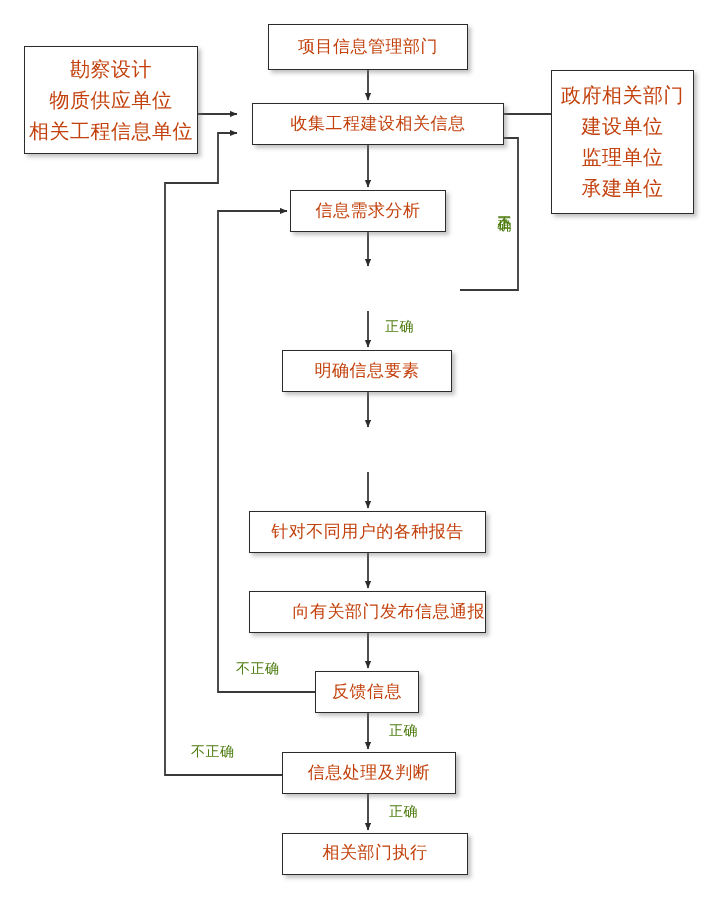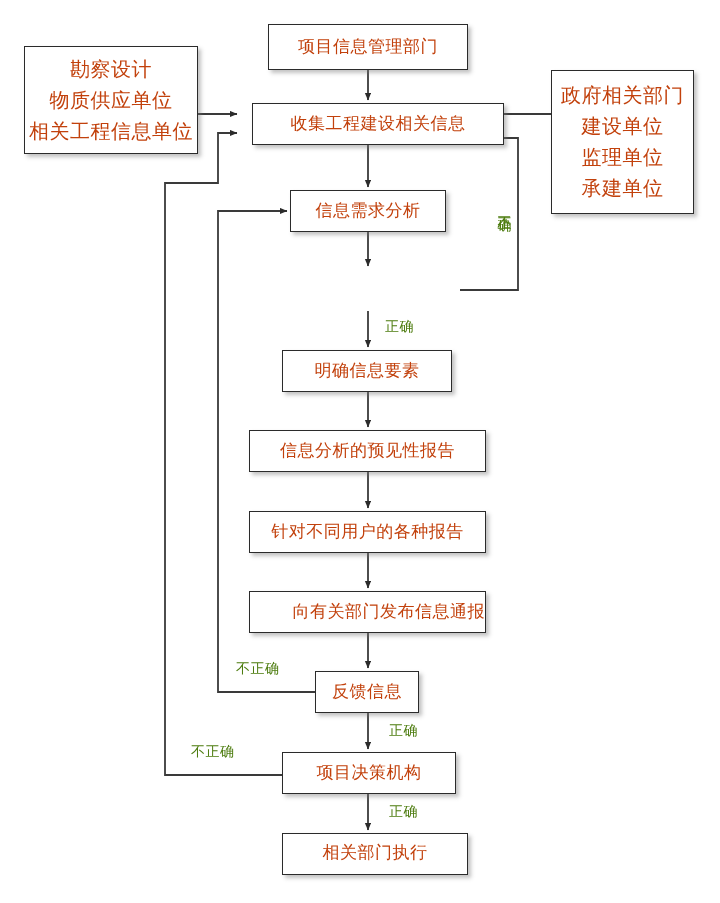--- a/index.html
+++ b/index.html
@@ -133,38 +133,35 @@
 
   <div class="node" style="left:290px; top:190px; width:156px; height:42px;">
     <span class="line f17">信息需求分析</span>
   </div>
 
 
   <div class="node" style="left:282px; top:350px; width:170px; height:42px;">
     <span class="line f17">明确信息要素</span>
   </div>
 
-  <div class="node" style="left:249px; top:430px; width:237px; height:42px;">
-    <span class="line f17">信息分析的预见性报告</span>
-  </div>
 
   <div class="node" style="left:249px; top:511px; width:237px; height:42px;align-items:center;">
     <span class="line f17">针对不同用户的各种报告</span>
   </div>
 
   <div class="node" style="left:249px; top:591px; width:237px; height:42px;align-items:flex-end;">
     <span class="line f17">向有关部门发布信息通报</span>
   </div>
 
   <div class="node" style="left:315px; top:671px; width:104px; height:42px;">
     <span class="line f17">反馈信息</span>
   </div>
 
   <div class="node" style="left:282px; top:752px; width:174px; height:42px;">
-    <span class="line f17">项目决策机构</span>
+    <span class="line f17">信息处理及判断</span>
   </div>
 
   <div class="node" style="left:282px; top:833px; width:186px; height:42px;font-family:Liberation Mono, monospace;">
     <span class="line f17">相关部门执行</span>
   </div>
 
   <div class="edge-label vertical" style="left:497px; top:205px;">不正确</div>
 
   <div class="edge-label" style="left:385px; top:318px;">正确</div>
 

